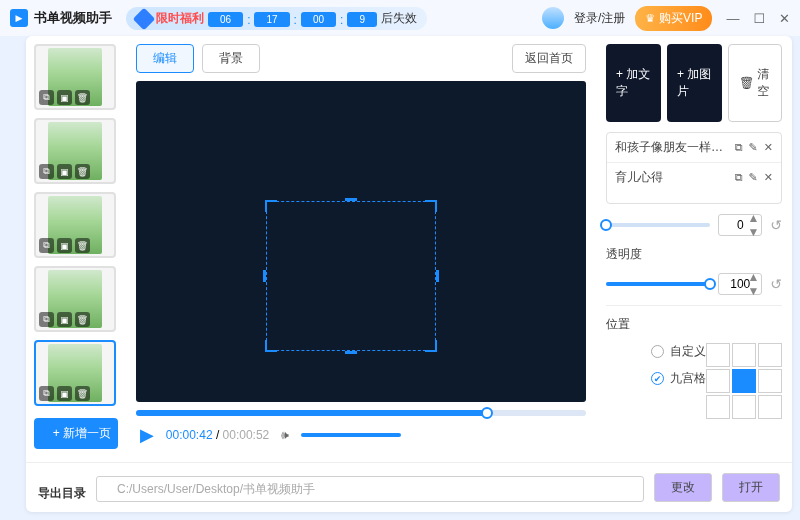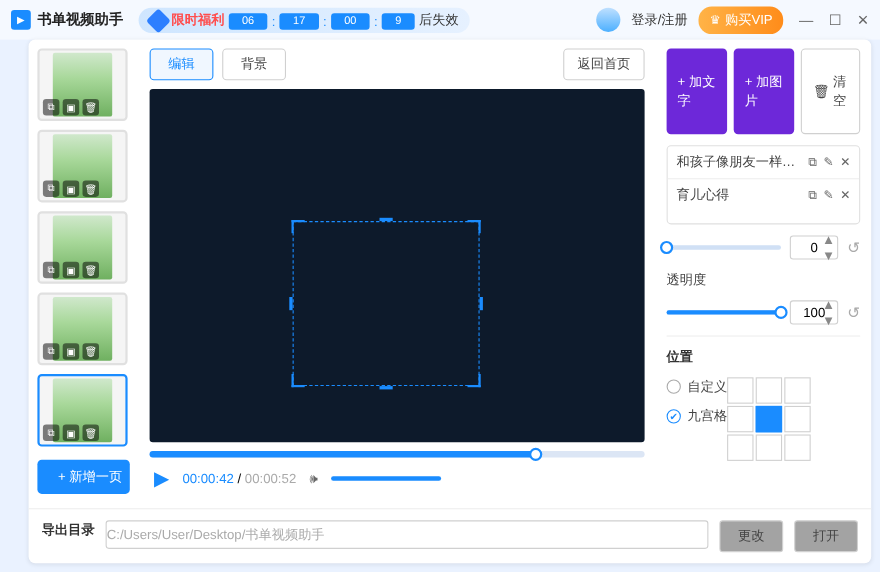--- a/index.html
+++ b/index.html
@@ -29,21 +29,21 @@
 .thumb-img{width:54px;height:58px;background:linear-gradient(180deg,#d0e8cc 0%,#a8d89a 40%,#6fb060 100%);border-radius:2px}
 .thumb-ctrls{position:absolute;bottom:3px;left:3px;display:flex;gap:3px}
 .tc{width:15px;height:15px;background:rgba(0,0,0,.5);border-radius:3px;color:#fff;display:flex;align-items:center;justify-content:center;font-size:9px}
 .add-page{margin-top:4px;background:#1a8cff;color:#fff;padding:7px;border-radius:4px;text-align:right;cursor:pointer}
 .center{flex:1;display:flex;flex-direction:column;padding:8px 10px}
 .top-tabs{display:flex;align-items:center;gap:8px;margin-bottom:8px}
 .tab{padding:5px 16px;border:1px solid #d0d0d0;border-radius:4px;background:#fff;cursor:pointer;color:#444}
 .tab.active{border-color:#1a8cff;color:#1a8cff;background:#f0f7ff}
 .back-btn{padding:5px 12px;border:1px solid #d0d0d0;border-radius:4px;background:#fff;cursor:pointer;color:#444}
 .right-tops{display:flex;gap:6px}
-.blue-btn{background:#6d28d9;color:#fff;padding:22px 10px;border-radius:4px;display:flex;align-items:center;gap:3px;cursor:pointer}
+.blue-btn{background:#0f172a;color:#fff;padding:22px 10px;border-radius:4px;display:flex;align-items:center;gap:3px;cursor:pointer}
 .clear-btn{padding:5px 10px;border:1px solid #d0d0d0;border-radius:4px;background:#fff;cursor:pointer;color:#444;display:flex;align-items:center;gap:3px}
 .canvas-wrap{flex:1;background:#0d1a2b;border-radius:3px;position:relative;min-height:290px}
 .selection{position:absolute;border:1px dashed #1a8cff;top:120px;left:130px;width:170px;height:150px}
 .handle{position:absolute;width:12px;height:12px;border:2px solid #1a8cff;background:transparent}
 .h-tl{top:-2px;left:-2px;border-right:none;border-bottom:none}
 .h-tr{top:-2px;right:-2px;border-left:none;border-bottom:none}
 .h-bl{bottom:-2px;left:-2px;border-right:none;border-top:none}
 .h-br{bottom:-2px;right:-2px;border-left:none;border-top:none}
 .h-t{top:-4px;left:50%;transform:translateX(-50%);width:12px;height:3px;background:#1a8cff;border:none}
 .h-b{bottom:-4px;left:50%;transform:translateX(-50%);width:12px;height:3px;background:#1a8cff;border:none}
@@ -66,33 +66,33 @@
 .layer-ico{cursor:pointer;color:#666;font-size:11px}
 .ctrl-row{display:flex;align-items:center;gap:8px}
 .ctrl-label{width:40px;color:#444}
 .slider{flex:1;height:4px;background:#d0e0f5;border-radius:2px;position:relative}
 .slider-fill{position:absolute;height:100%;background:#1a8cff;border-radius:2px}
 .slider-knob{position:absolute;top:50%;transform:translate(-50%,-50%);width:12px;height:12px;border:2px solid #1a8cff;background:#fff;border-radius:50%}
 .num-input{width:44px;height:22px;border:1px solid #d0d0d0;border-radius:3px;text-align:center;display:flex;align-items:center;justify-content:center;position:relative}
 .num-spin{position:absolute;right:2px;display:flex;flex-direction:column;font-size:6px;color:#888}
 .reset-ico{color:#aaa;cursor:pointer;font-size:14px}
 .sep{height:1px;background:#eee}
-.pos-title{color:#333;font-weight:bold}
+.pos-title{color:#333;font-weight:normal}
 .radio-row{display:flex;align-items:center;gap:6px;color:#444;cursor:pointer}
 .radio{width:13px;height:13px;border:1.5px solid #aaa;border-radius:50%;display:inline-block}
 .radio.on{border-color:#1a8cff;display:flex;align-items:center;justify-content:center}
 .radio.on::after{content:"✔";color:#1a8cff;font-size:9px}
-.pos-area{display:flex;align-items:flex-start;justify-content:flex-start}
+.pos-area{display:flex;align-items:flex-start;justify-content:flex-end}
 .grid9{display:grid;grid-template-columns:repeat(3,24px);grid-template-rows:repeat(3,24px);gap:2px}
 .gcell{border:1px solid #d0d0d0;cursor:pointer}
 .gcell.sel{background:#1a8cff;border-color:#1a8cff}
-.footer{border-top:1px solid #eee;padding:10px 12px;display:flex;align-items:flex-start;gap:10px}
+.footer{border-top:1px solid #eee;padding:10px 12px;display:flex;align-items:flex-end;gap:10px}
 .foot-label{color:#333;font-weight:bold}
-.path-input{flex:1;height:26px;border:1px solid #d0d0d0;border-radius:3px;padding:0 0;color:#aaa;display:flex;align-items:center}
-.foot-btn{padding:5px 16px;border:1px solid #d0d0d0;border-radius:3px;background:#a3a3a3;cursor:pointer;color:#444}
+.path-input{flex:1;height:26px;border:1px solid #d0d0d0;border-radius:3px;padding:0 20px;color:#aaa;display:flex;align-items:center}
+.foot-btn{padding:5px 16px;border:1px solid #d0d0d0;border-radius:3px;background:#c4b5fd;cursor:pointer;color:#444}
 .export-btn{background:#1a8cff;color:#fff;padding:6px 70px;border-radius:4px;cursor:pointer;margin-left:32px}
 </style>
 </head>
 <body>
 
 <div class="titlebar">
   <div class="logo"></div>
   <div class="app-title">书单视频助手</div>
   <div class="promo">
     <div class="promo-icon"></div>

